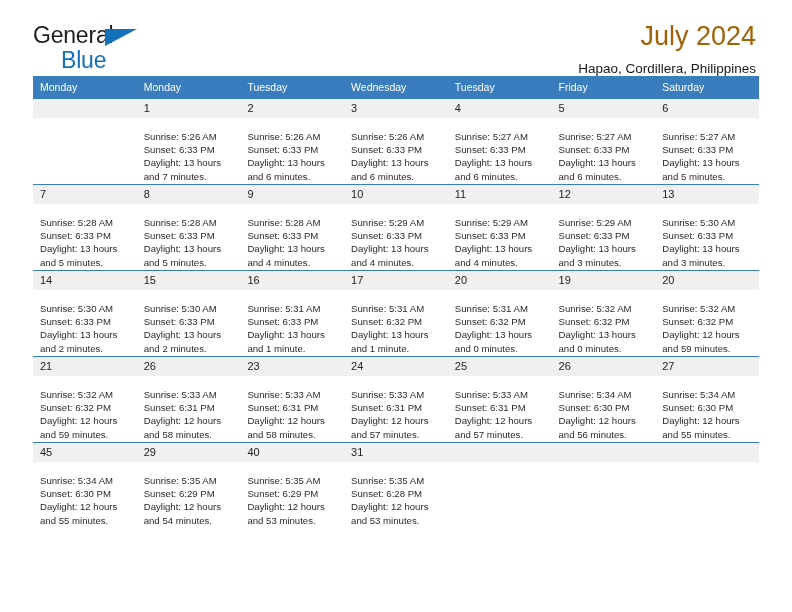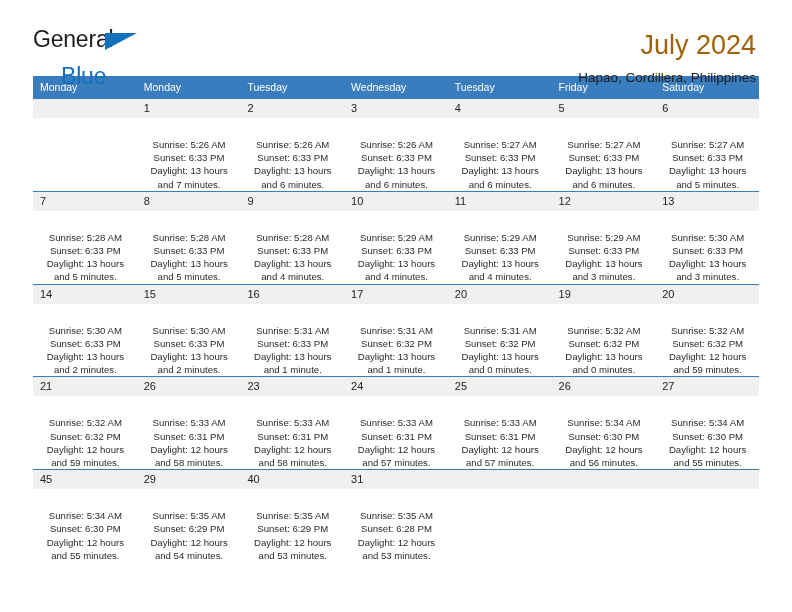--- a/index.html
+++ b/index.html
@@ -15,21 +15,21 @@
   .page {
     position: relative;
     width: 792px;
     height: 612px;
     padding: 0;
   }
 
   
   .top {
     display: flex;
-    align-items: flex-start;
+    align-items: center;
     justify-content: space-between;
     padding: 28px 36px 9px 33px;
     height: 76px;
   }
 
   .logo {
     position: relative;
     width: 118px;
     height: 48px;
     line-height: 1;
@@ -48,21 +48,21 @@
     width: 0;
     height: 0;
     border-left: 32px solid #1271ba;
     border-bottom: 17px solid transparent;
   }
   .logo-blue {
     font-size: 23px;
     color: #1271ba;
     display: block;
     margin-left: 28px;
-    margin-top: 13px;
+    margin-top: 1px;
     letter-spacing: -0.2px;
   }
 
   .titles {
     text-align: right;
     padding-top: 2px;
   }
   .cal-title {
     font-size: 27px;
     font-weight: 400;
@@ -112,25 +112,24 @@
   .daynum {
     background: #f0f0f0;
     font-size: 11px;
     color: #222222;
     padding: 3px 0 3px 7px;
     height: 19px;
     line-height: 13px;
   }
   .daynum.empty { background: #f0f0f0; }
   .details {
-    padding: 20px 6px 0 7px;
+    padding: 12px 6px 0 7px;
     font-size: 9.6px;
     line-height: 13.2px;
     color: #2b2b2b;
-    text-align: center;
   }
   .details div { white-space: nowrap; }
   .blank .daynum { background: #f0f0f0; }
 </style>
 </head>
 <body>
 
 <div class="page">
 
   <div class="top">

